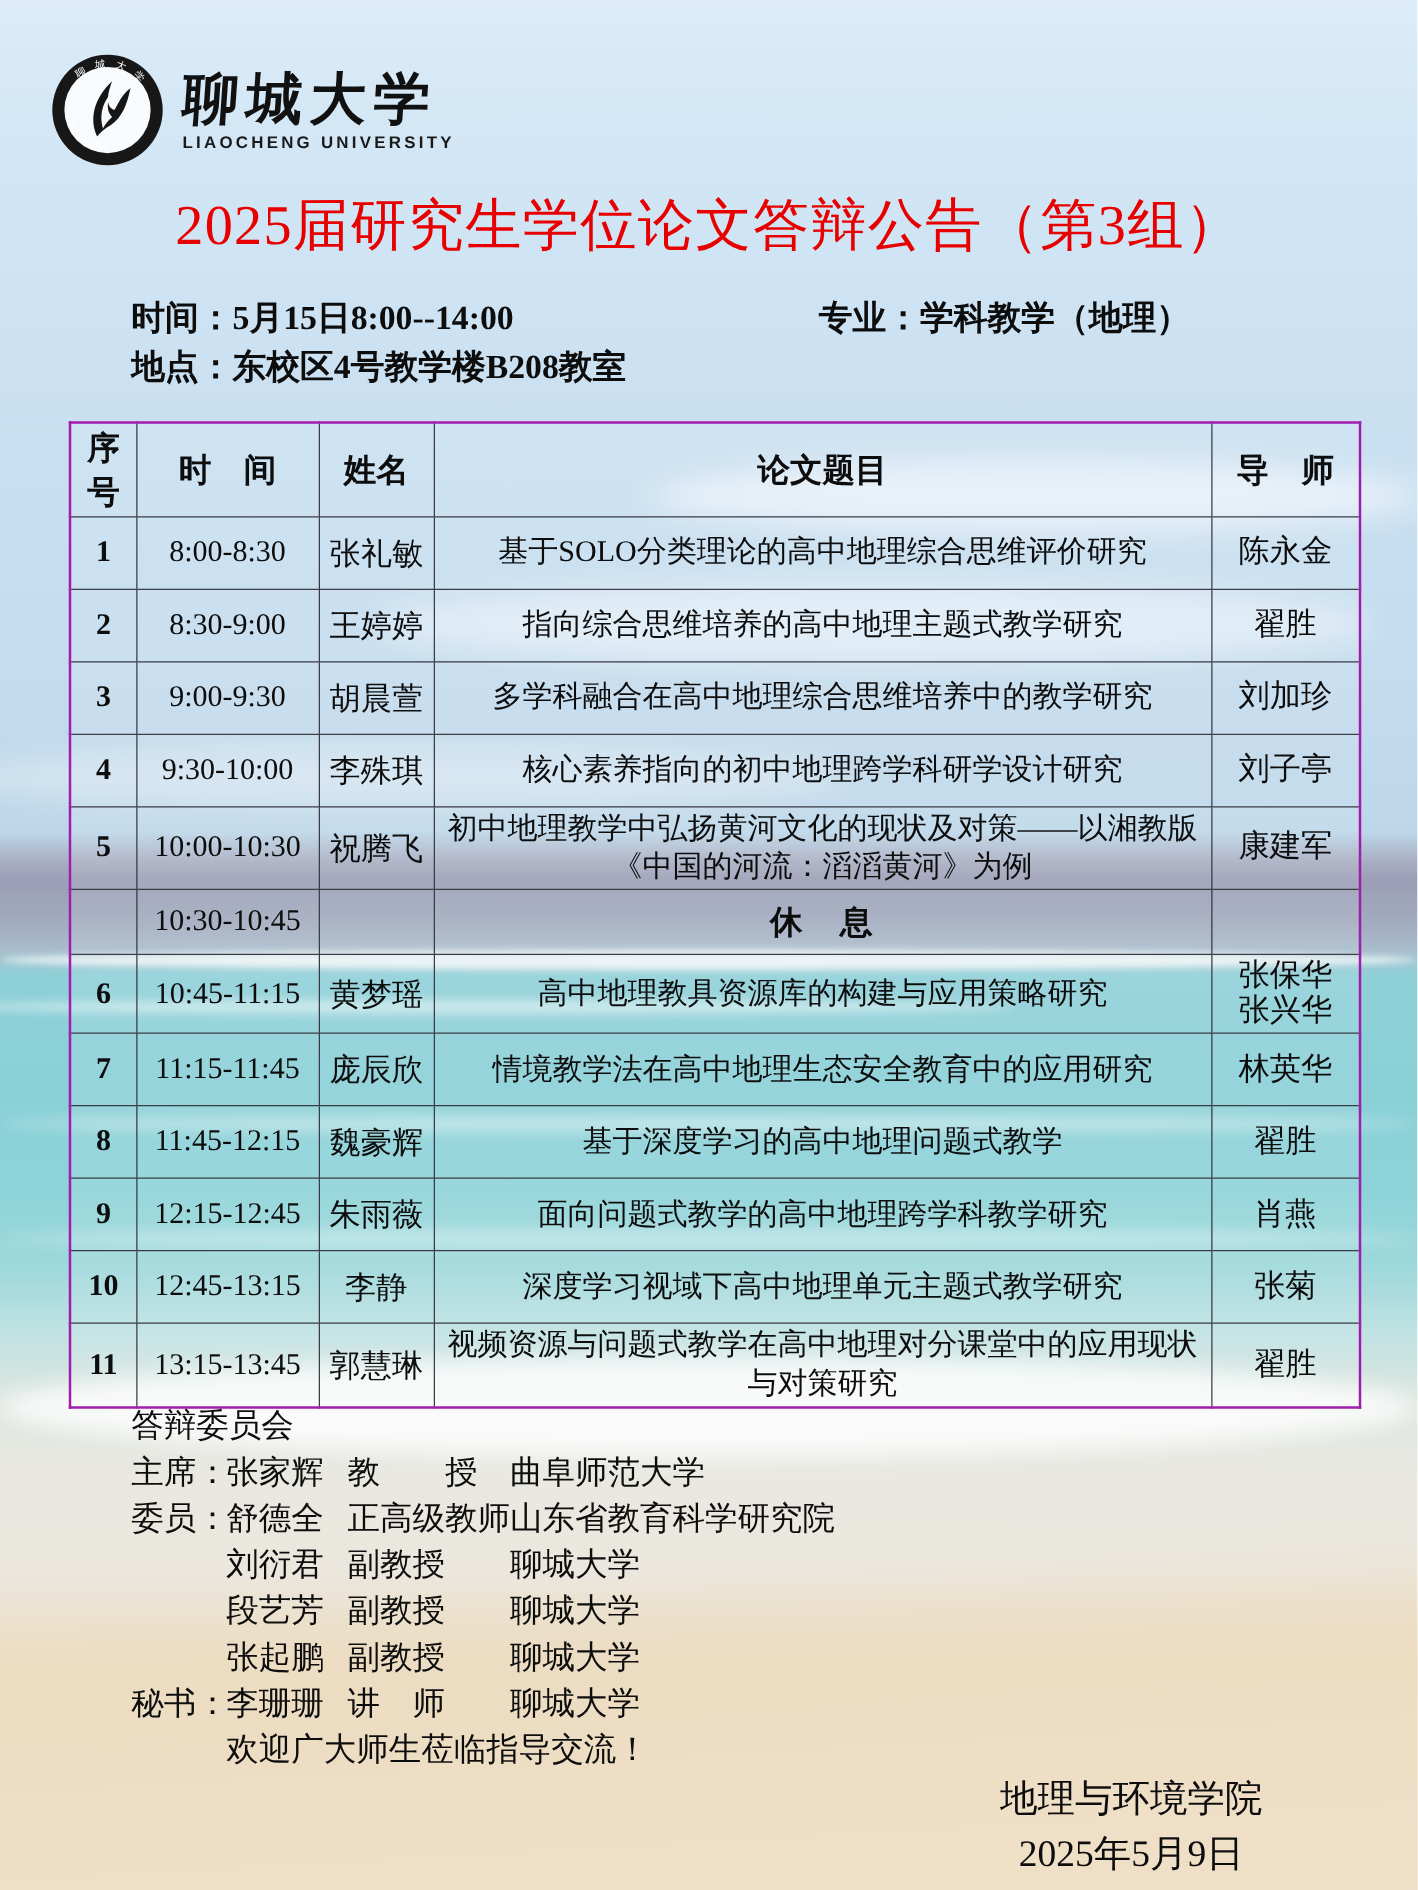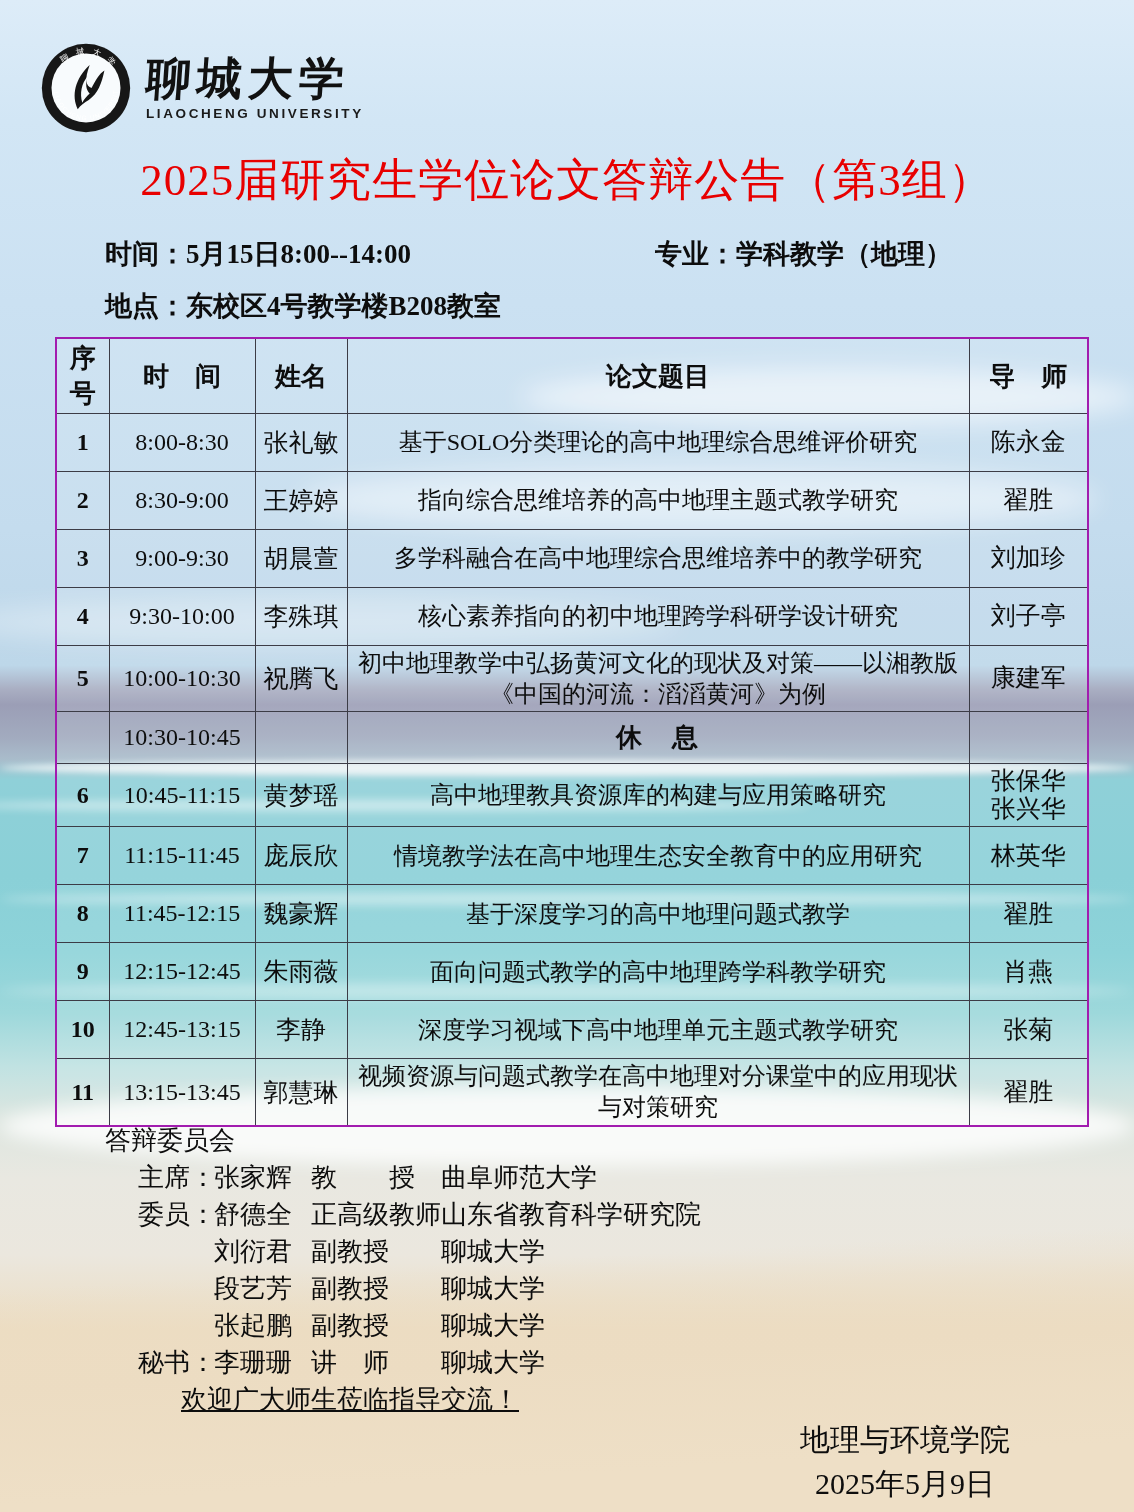--- a/index.html
+++ b/index.html
@@ -37,21 +37,21 @@
   .emblem{width:92px;height:92px;}
   .logo-zh{font-size:45px;font-weight:bold;letter-spacing:6px;transform:skewX(-4deg);line-height:1.1;color:#111;}
   .logo-en{font-family:"Liberation Sans","DejaVu Sans",sans-serif;font-size:13.5px;letter-spacing:2.6px;color:#1a1a1a;margin-top:2px;font-weight:bold;}
   .main-title{
     position:absolute;top:150px;left:0;width:100%;text-align:center;
     font-size:45px;font-weight:normal;color:#e80000;letter-spacing:1px;line-height:60px;
   }
   .info-line{position:absolute;font-size:27px;font-weight:bold;white-space:nowrap;text-align:right;}
   .i-time{left:105px;top:236px;}
   .i-major{left:655px;top:236px;}
-  .i-place{left:105px;top:288px;}
+  .i-place{left:105px;top:275px;}
   
   table.sched{
     position:absolute;left:55px;top:337px;width:1032px;
     border-collapse:collapse;table-layout:fixed;text-align:center;
     border:2px solid #a21caf;
   }
   .sched th,.sched td{
     border:1.6px solid #3c3c46;background:rgba(255,255,255,.10);
     padding:2px 5px;vertical-align:middle;overflow:hidden;
   }
@@ -60,24 +60,24 @@
   .sched td.time{font-size:24px;}
   .sched td.name{font-size:25px;}
   .sched td.title{font-size:24px;line-height:1.28;}
   .sched td.mentor{font-size:25px;white-space:pre-line;line-height:1.15;text-align:center;}
   tr.r-hdr{height:58px;} tr.r-std{height:58px;} tr.r-tall{height:63px;} tr.r-brk{height:52px;padding-left:20px;}
   tr.r-brk td.title{font-weight:bold;font-size:26px;letter-spacing:2px;}
   
   .committee{position:absolute;left:105px;top:1122px;font-size:26px;}
   .c-heading{height:37px;line-height:37px;}
   .c-line{display:flex;height:37px;line-height:37px;white-space:nowrap;}
-  .c-role{width:76px;margin-left:33px;}
+  .c-role{width:76px;}
   .c-name{width:97px;}
   .c-title{width:130px;}
-  .c-welcome{margin-left:76px;height:37px;line-height:37px;text-decoration:underline;}
+  .c-welcome{margin-left:76px;height:37px;line-height:37px;}
   
   .footer{position:absolute;left:758px;top:1418px;width:294px;text-align:center;font-size:30px;}
   .footer .dept{line-height:44px;}
   .footer .date{line-height:44px;}
 </style>
 </head>
 <body>
 
 <div class="page">
 

